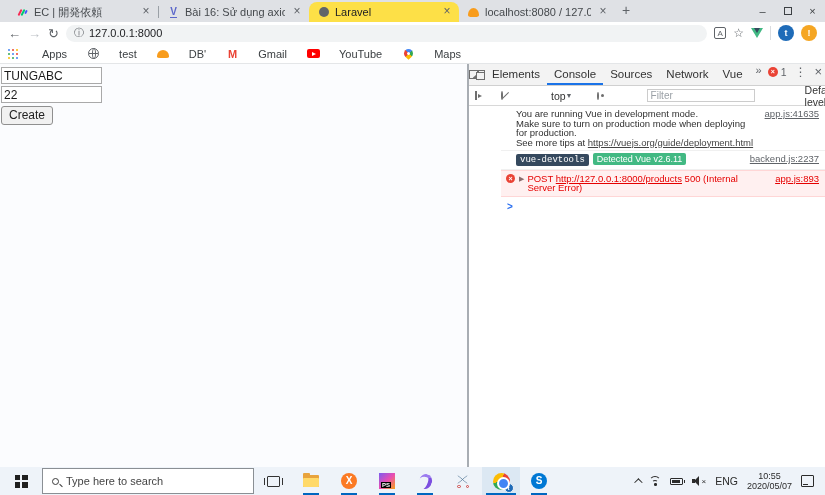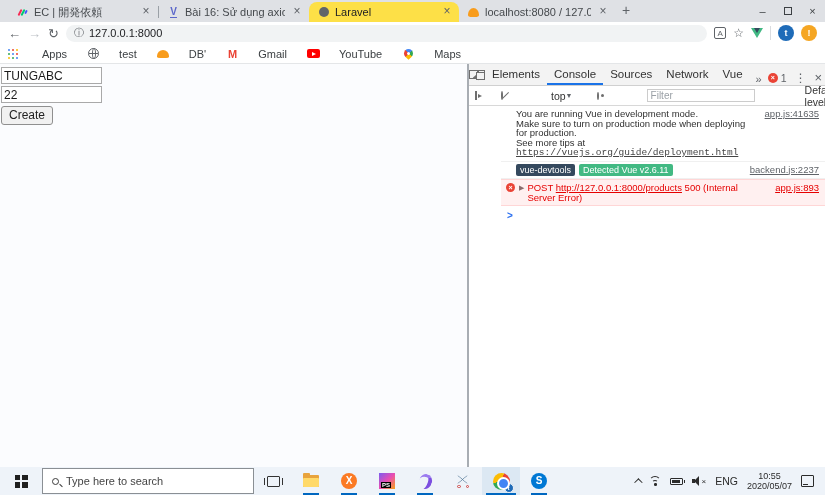--- a/index.html
+++ b/index.html
@@ -58,21 +58,21 @@
   .pin:after{content:"";position:absolute;left:3px;top:3px;width:3px;height:3px;border-radius:50%;background:#fff;}
 
   
   .page{position:absolute;left:0;top:64px;width:468px;bottom:28px;background:#fbfcfe;border-right:1px solid #a8adb3;padding:2px 0 0 1px;}
   .fi{display:block;width:101px;height:17px;border:1px solid #a9a9a9;font-size:12px;padding:0 2px;background:#fff;color:#1a1a1a;margin-top:2px;}
   .fi:first-child{margin-top:1px;}
   .create-btn{margin-top:3px;font-size:12px;color:#222;background:#f1f1f1;border:1px solid #8f8f8f;border-radius:3px;padding:1px 7px 2px;}
 
   
   .devtools{position:absolute;left:468px;top:64px;right:0;bottom:28px;background:#fff;display:flex;flex-direction:column;border-left:1px solid #a8adb3;}
-  .dt-tabbar{height:22px;flex:none;display:flex;align-items:flex-end;background:#f3f3f3;border-bottom:1px solid #d0d0d0;color:#333;}
+  .dt-tabbar{height:22px;flex:none;display:flex;align-items:flex-start;background:#f3f3f3;border-bottom:1px solid #d0d0d0;color:#333;}
   .dt-icbtn{width:22px;height:100%;display:flex;align-items:center;justify-content:center;}
   .insp{width:9px;height:9px;border:1px solid #6e6e6e;position:relative;}
   .insp:after{content:"";position:absolute;right:-3px;bottom:-3px;border-top:6px solid #6e6e6e;border-left:3px solid transparent;border-right:3px solid transparent;transform:rotate(-40deg);}
   .devta{width:7px;height:10px;border:1px solid #6e6e6e;position:relative;background:#f3f3f3;}
   .devta:after{content:"";position:absolute;left:-3px;bottom:-1px;width:7px;height:6px;border:1px solid #6e6e6e;background:#f3f3f3;}
   .dt-tab{height:100%;display:flex;align-items:center;padding:0 7px;font-size:11.5px;border-bottom:2px solid transparent;color:#333;}
   .dt-tab.active{border-bottom-color:#1a73e8;}
   .dt-more{padding:0 6px;color:#5f6368;font-size:11px;}
   .dt-right{margin-left:auto;display:flex;align-items:center;gap:8px;padding-right:7px;}
   .errbadge{display:flex;align-items:center;gap:3px;font-size:10.5px;color:#5f6368;}
@@ -92,23 +92,23 @@
   .filterin{width:108px;height:13px;border:1px solid #ccc;font-size:10px;padding:0 3px;color:#333;}
   .filterin::placeholder{color:#9aa0a6;}
   .levels{display:flex;align-items:center;gap:4px;font-size:10.5px;color:#333;margin-left:26px;}
   .levels .arr{font-size:7px;color:#5f6368;}
   .gear{margin-left:auto;font-size:11px;color:#5f6368;}
 
   .dt-console{flex:1;font-family:"DejaVu Sans Mono",monospace;font-size:9.5px;color:#303030;overflow:hidden;margin-left:32px;}
   .crow{border-bottom:1px solid #f0f0f0;padding:3px 6px 3px 15px;display:flex;align-items:flex-start;line-height:9.5px;}
   .cmain{flex:1;}
   .csrc{color:#5f6368;text-decoration:underline;white-space:nowrap;margin-left:8px;}
-  .clink{color:#444;text-decoration:underline;font-family:Liberation Mono, monospace;}
+  .clink{color:#444;text-decoration:underline;}
   .badge{font-size:9px;padding:1px 4px;border-radius:2px;color:#fff;margin-right:4px;}
-  .badge.dark{background:#35495e;}
+  .badge.dark{background:#35495e;font-family:Liberation Mono, monospace;}
   .badge.green{background:#42b983;}
   .crow.error{background:#fff0f0;border-top:1px solid #ffd6d6;border-bottom:1px solid #ffd6d6;color:#e60000;padding-left:5px;}
   .xico{width:9px;height:9px;border-radius:50%;background:#ea4335;color:#fff;font-size:7px;line-height:9px;text-align:center;font-weight:bold;margin-right:4px;flex:none;}
   .expander{font-size:7px;color:#8a6d6d;margin-right:3px;}
   .errlink{color:#e60000;text-decoration:underline;}
   .crow.error .csrc{color:#e60000;}
   .prompt{padding:4px 6px;color:#2a6ff0;font-weight:bold;font-size:10px;}
 
   
   .taskbar{position:absolute;left:0;right:0;bottom:0;height:28px;background:#eef3f9;display:flex;align-items:stretch;}

